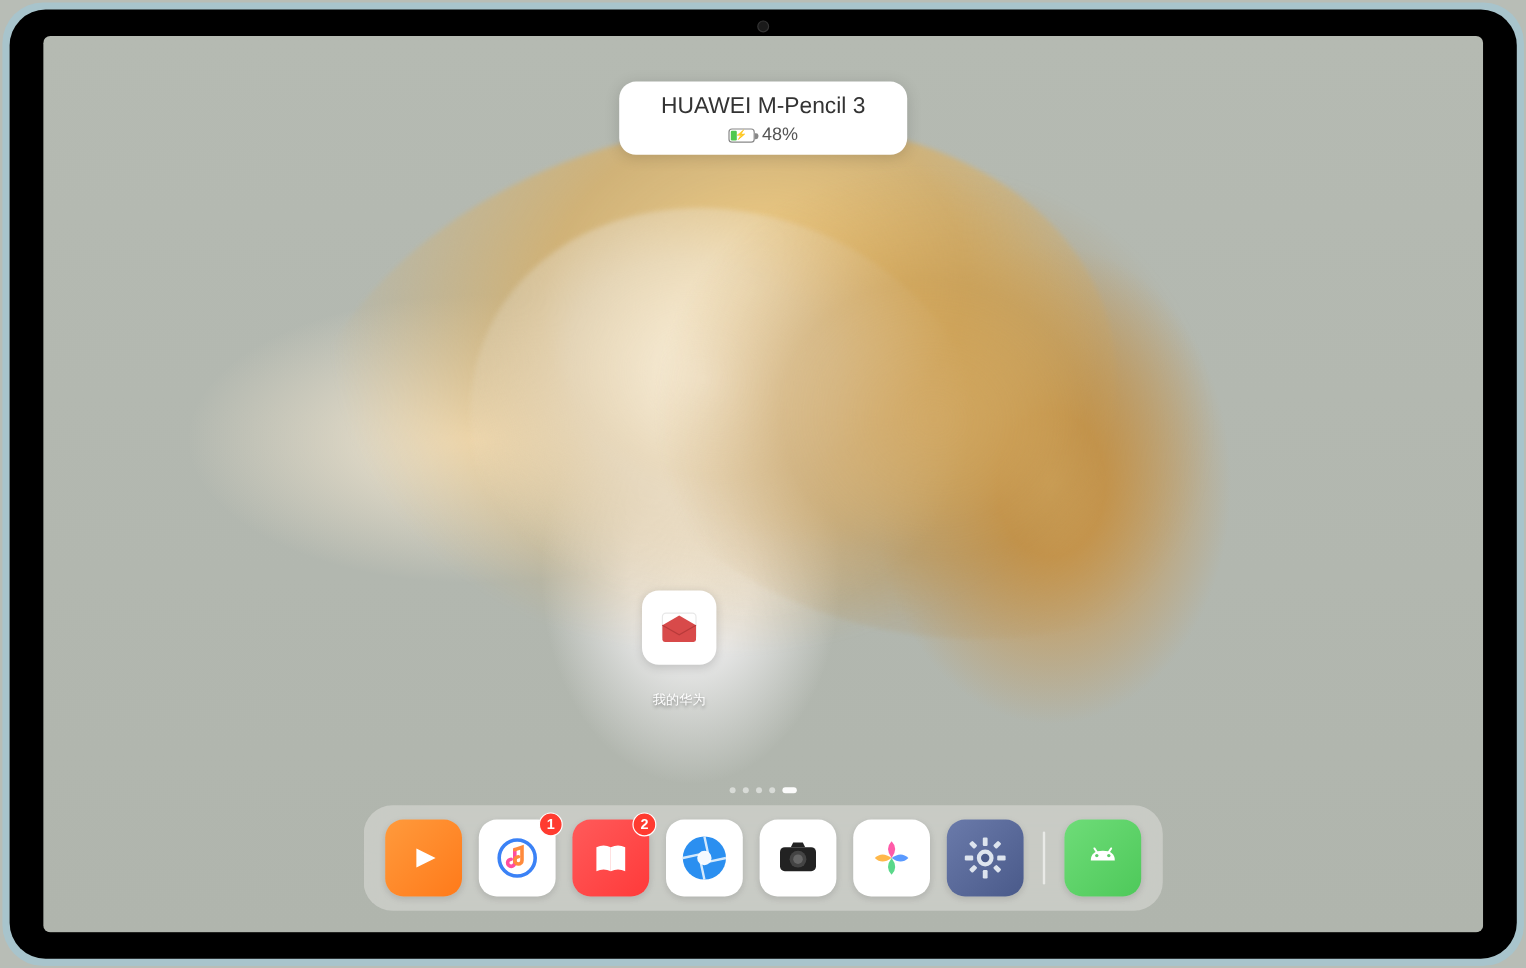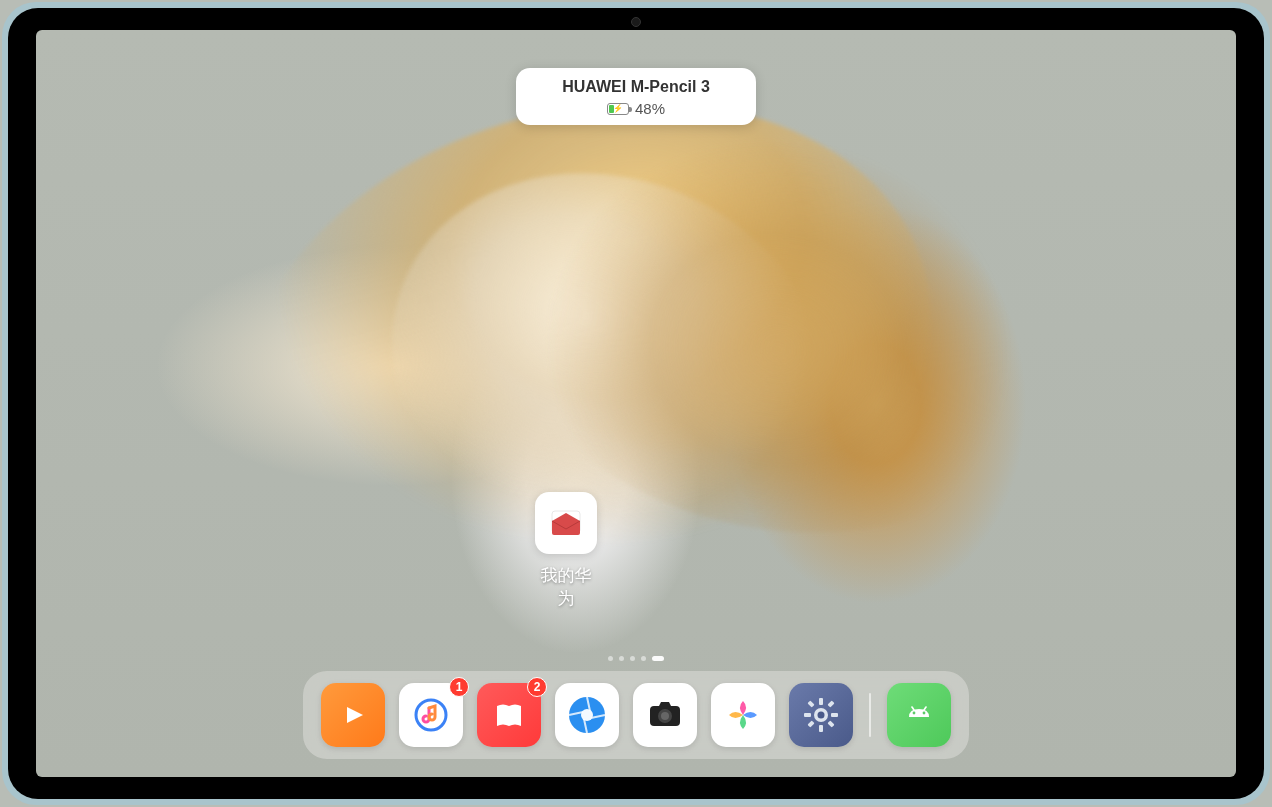--- a/index.html
+++ b/index.html
@@ -81,23 +81,23 @@
     left: 50%;
     transform: translateX(-50%);
     background: #fff;
     border-radius: 14px;
     padding: 10px 22px 8px;
     text-align: center;
     box-shadow: 0 2px 12px rgba(0,0,0,0.15);
     min-width: 240px;
   }
   .notif-title {
-    font-size: 16px;
+    font-size: 19px;
     color: #333;
-    font-weight: 700;
+    font-weight: 400;
     margin-bottom: 4px;
   }
   .notif-status {
     display: flex;
     align-items: center;
     justify-content: center;
     gap: 6px;
     font-size: 15px;
     color: #555;
   }
@@ -147,22 +147,22 @@
     width: 62px;
     height: 62px;
     background: #fff;
     border-radius: 14px;
     display: flex;
     align-items: center;
     justify-content: center;
     box-shadow: 0 2px 8px rgba(0,0,0,0.15);
   }
   .home-app-label {
-    margin-top: 10px;
-    font-size: 17px;
+    margin-top: 22px;
+    font-size: 11px;
     color: #fff;
     text-shadow: 0 1px 3px rgba(0,0,0,0.4);
   }
   
   .page-dots {
     position: absolute;
     bottom: 116px;
     left: 50%;
     transform: translateX(-50%);
     display: flex;

